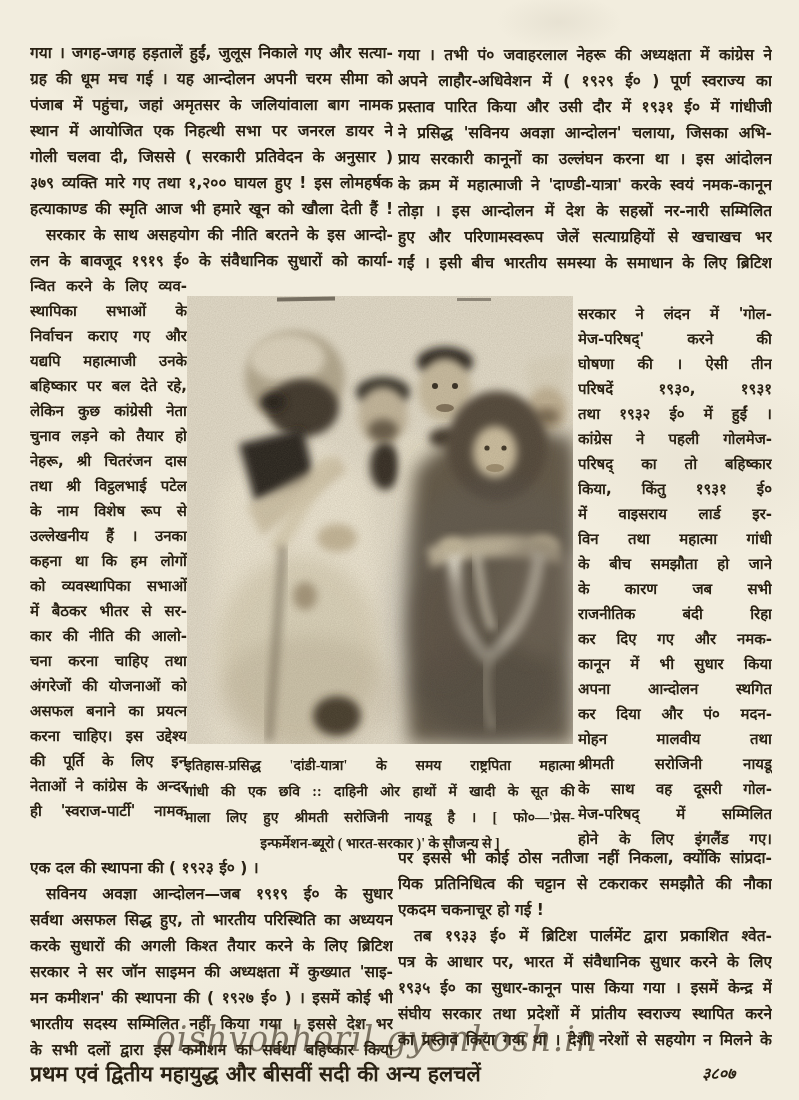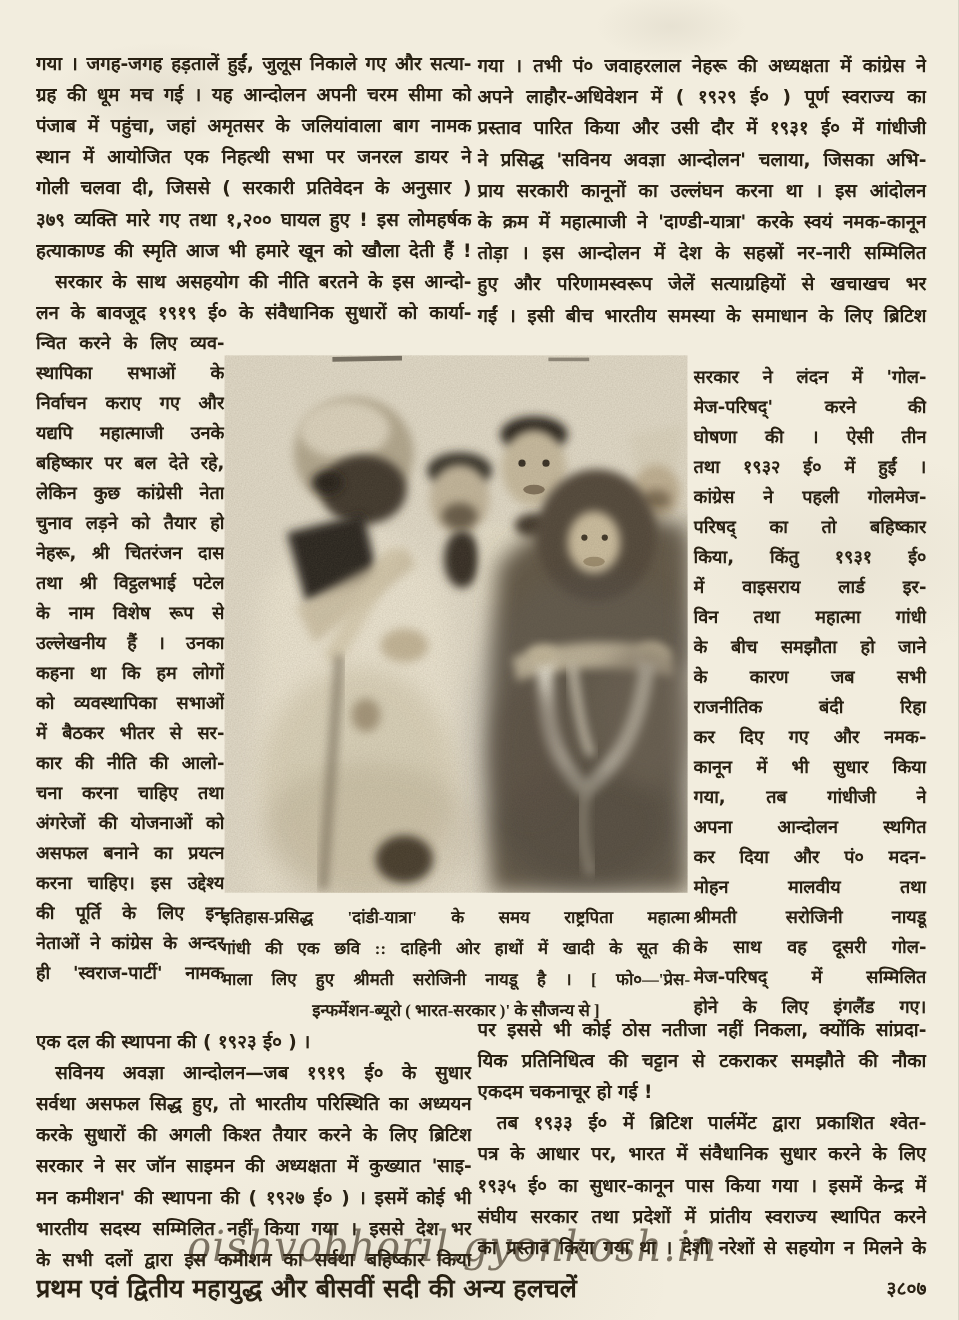--- a/index.html
+++ b/index.html
@@ -30,21 +30,21 @@
   #caption{left:185px;top:753px;width:390px;font-size:14px;line-height:26px;font-family:Liberation Serif, serif;}
   #left-bottom{left:30px;top:855px;width:363px;font-size:15.5px;line-height:26px;}
   #right-bottom{left:398px;top:845px;width:374px;font-size:15.5px;line-height:26px;}
   #watermark{
     left:156px;top:1019px;width:530px;
     font-family:"DejaVu Serif",serif;font-style:italic;font-weight:400;
     font-size:33px;letter-spacing:1px;white-space:nowrap;
     color:rgba(52,41,25,.62);transform:scaleY(1.08);
   }
   #footer-title{left:30px;top:1059px;width:520px;font-size:21px;white-space:nowrap;overflow:hidden;}
-  #page-number{left:702px;top:1062px;width:70px;font-size:16px;text-align:right;}
+  #page-number{left:702px;top:1062px;width:70px;font-size:16px;font-style:italic;}
 </style>
 </head>
 <body>
 
 <div class="page">
 
   <div class="block" id="left-top">
       <div class="tl">गया । जगह-जगह हड़तालें हुईं, जुलूस निकाले गए और सत्या-</div>
       <div class="tl">ग्रह की धूम मच गई । यह आन्दोलन अपनी चरम सीमा को</div>
       <div class="tl">पंजाब में पहुंचा, जहां अमृतसर के जलियांवाला बाग नामक</div>
@@ -88,32 +88,32 @@
       <div class="tl">असफल बनाने का प्रयत्न</div>
       <div class="tl">करना चाहिए। इस उद्देश्य</div>
       <div class="tl">की पूर्ति के लिए इन</div>
       <div class="tl">नेताओं ने कांग्रेस के अन्दर</div>
       <div class="tl">ही 'स्वराज-पार्टी' नामक</div>
     </div>
   <div class="block" id="right-col">
       <div class="tl">सरकार ने लंदन में 'गोल-</div>
       <div class="tl">मेज-परिषद्' करने की</div>
       <div class="tl">घोषणा की । ऐसी तीन</div>
+      <div class="tl">परिषदें १९३०, १९३१</div>
       <div class="tl">तथा १९३२ ई० में हुईं ।</div>
       <div class="tl">कांग्रेस ने पहली गोलमेज-</div>
       <div class="tl">परिषद् का तो बहिष्कार</div>
       <div class="tl">किया, किंतु १९३१ ई०</div>
       <div class="tl">में वाइसराय लार्ड इर-</div>
       <div class="tl">विन तथा महात्मा गांधी</div>
       <div class="tl">के बीच समझौता हो जाने</div>
       <div class="tl">के कारण जब सभी</div>
       <div class="tl">राजनीतिक बंदी रिहा</div>
       <div class="tl">कर दिए गए और नमक-</div>
       <div class="tl">कानून में भी सुधार किया</div>
-      <div class="tl">गया, तब गांधीजी ने</div>
       <div class="tl">अपना आन्दोलन स्थगित</div>
       <div class="tl">कर दिया और पं० मदन-</div>
       <div class="tl">मोहन मालवीय तथा</div>
       <div class="tl">श्रीमती सरोजिनी नायडू</div>
       <div class="tl">के साथ वह दूसरी गोल-</div>
       <div class="tl">मेज-परिषद् में सम्मिलित</div>
       <div class="tl">होने के लिए इंगलैंड गए।</div>
     </div>
 
   <div class="block" id="photo-wrap">

